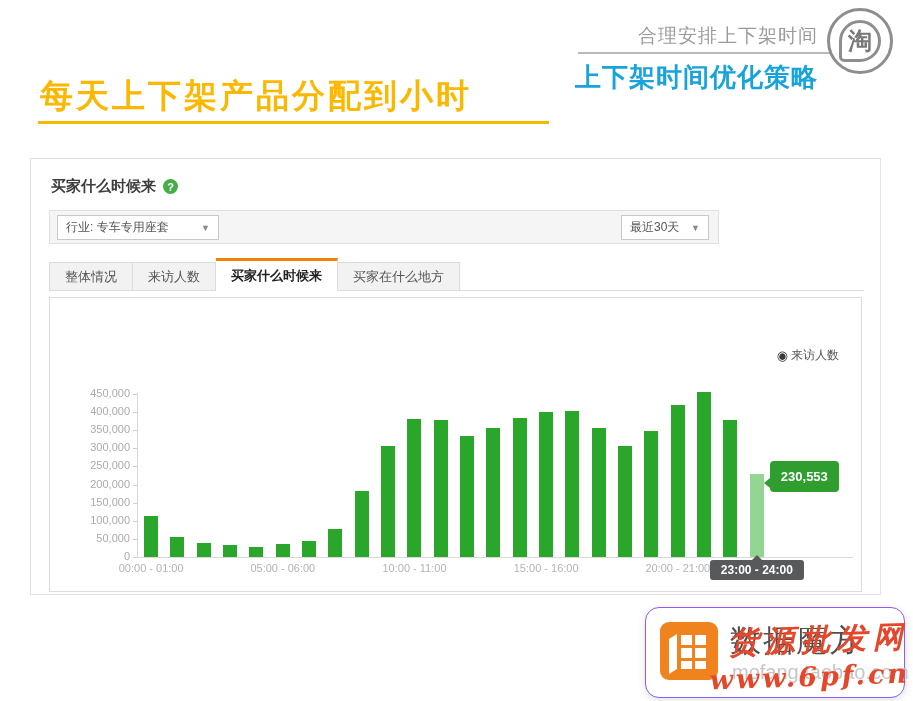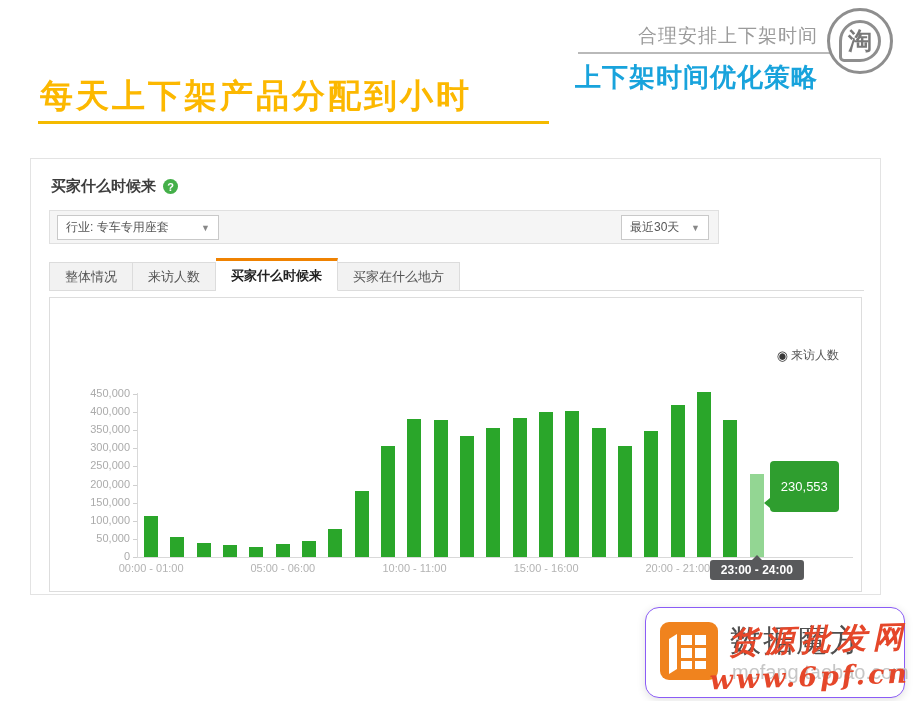--- a/index.html
+++ b/index.html
@@ -57,22 +57,22 @@
   .bar { width:14px; }
 
   .x-labels { position:absolute; left:88px; top:264px; width:632px; height:16px; }
   .x-labels div { position:absolute; transform:translateX(-50%); font-size:11px; color:#b3b3b3; white-space:nowrap; }
 
   .x-badge { position:absolute; top:262px; height:20px; transform:translateX(-50%); background:#58595b; color:#fff;
     font-size:12px; font-weight:bold; border-radius:3px; display:flex; align-items:center; padding:0 11px; white-space:nowrap; }
   .x-badge::before { content:""; position:absolute; top:-5px; left:50%; margin-left:-5px;
     border-left:5px solid transparent; border-right:5px solid transparent; border-bottom:5px solid #58595b; }
 
-  .tooltip { position:absolute; background:#2f9e2f; color:#fff; font-size:13px; font-weight:normal;
-    padding:18px 11px; border-radius:4px; white-space:nowrap; }
+  .tooltip { position:absolute; background:#2f9e2f; color:#fff; font-size:13px; font-weight:bold;
+    padding:8px 11px; border-radius:4px; white-space:nowrap; }
   .tooltip::before { content:""; position:absolute; left:-6px; bottom:4px;
     border-top:5px solid transparent; border-bottom:5px solid transparent; border-right:6px solid #2f9e2f; }
 
   
   .footer-card { position:absolute; left:645px; top:607px; width:260px; height:91px; background:#fff;
     border:1px solid #8b5cf6; border-radius:14px; box-shadow:0 2px 8px rgba(0,0,0,.12); }
   .mofang-icon { position:absolute; left:14px; top:14px; width:58px; height:58px; border-radius:9px; background:#f0831e; }
   .mofang-name { position:absolute; left:84px; top:12px; font-size:31px; color:#4f4f4f; letter-spacing:2px; }
   .mofang-url { position:absolute; left:86px; top:53px; font-size:20px; color:#c6c6c6; }
 

